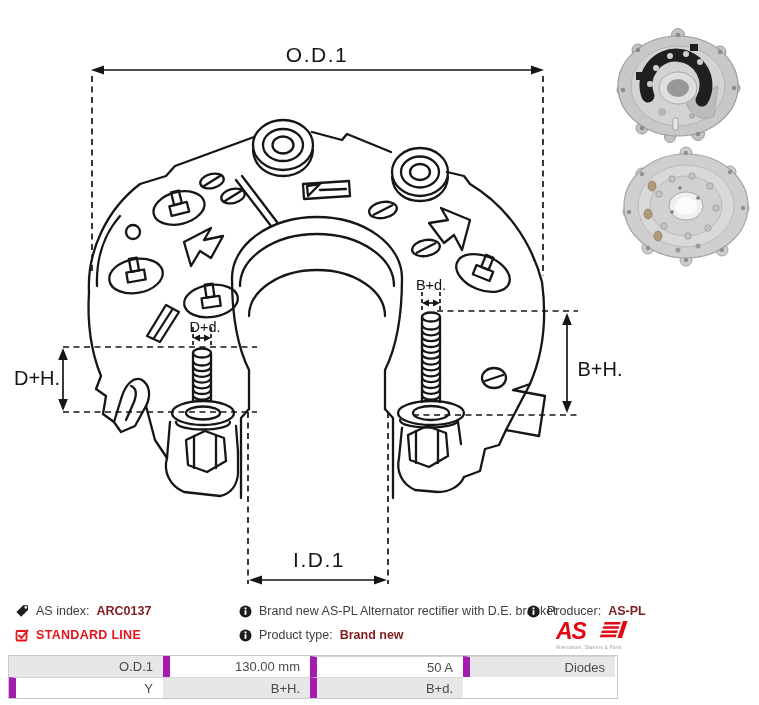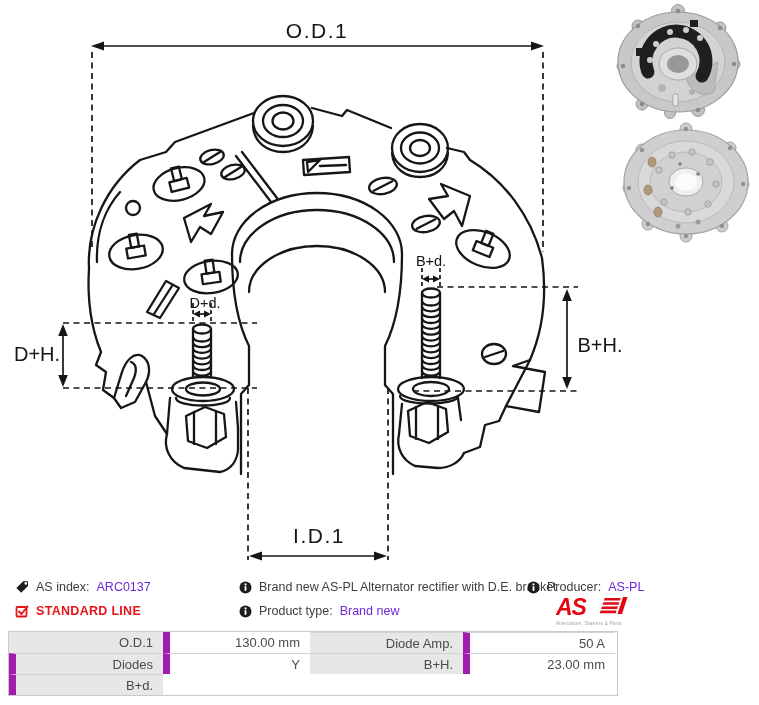--- a/index.html
+++ b/index.html
@@ -1,28 +1,28 @@
 <!DOCTYPE html>
 <html><head>
 <meta charset="utf-8">
 <style>
   html,body{margin:0;padding:0;}
   body{
     width:759px;height:705px;position:relative;background:#ffffff;
     font-family:"Liberation Sans",sans-serif;overflow:hidden;
   }
-  .page{position:absolute;inset:0;}
+  .page{position:absolute;inset:0;margin-top:24px;}
   svg text{font-family:"Liberation Sans",sans-serif;}
 
   
   .info-item{
     position:absolute;display:flex;align-items:center;gap:7px;
     font-size:12.5px;color:#3e3e3e;height:16px;white-space:nowrap;
   }
-  .info-item b{color:#6d28d9;font-weight:normal;}
+  .info-item b{color:#7f1d1d;font-weight:bold;}
   .info-item.redline{color:#e8141c;font-weight:bold;letter-spacing:.3px;}
   .ic{flex:0 0 auto;display:block;}
 
   
   .as-logo{position:absolute;left:554px;top:594px;width:80px;height:34px;}
 
   
   .spec-table{
     position:absolute;left:8px;top:631px;width:608px;
     border:1px solid #c9c9c9;display:grid;
@@ -353,23 +353,21 @@
     </g>
     <text x="2" y="21" font-size="23" font-weight="bold" font-style="italic" fill="#e30613" letter-spacing="-1">AS</text>
     <text x="2" y="31" font-size="4.6" fill="#9c9c9c" letter-spacing="0.3">Alternators, Starters &amp; Parts</text>
   </svg>
 
   
   <div class="spec-table">
     <div class="cell lbl c0 r0">O.D.1</div>
     <div class="cell r0">130.00 mm</div>
 
-    <div class="cell lbl c0">Diode Amp.</div>
     <div class="cell">50 A</div>
     <div class="cell lbl">Diodes</div>
     <div class="cell">Y</div>
 
     <div class="cell lbl c0">B+H.</div>
-    <div class="cell">23.00 mm</div>
     <div class="cell lbl">B+d.</div>
   </div>
 
 </div>
 
 </body></html>

